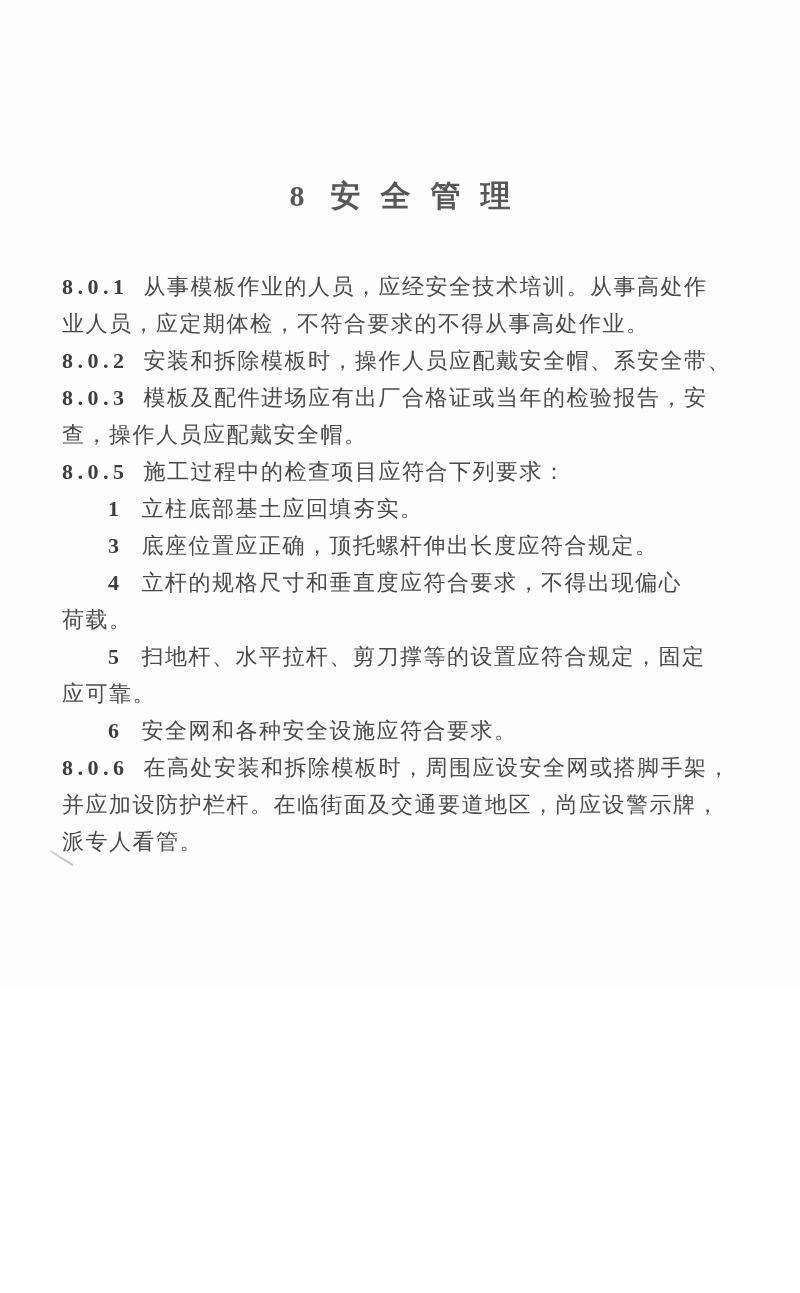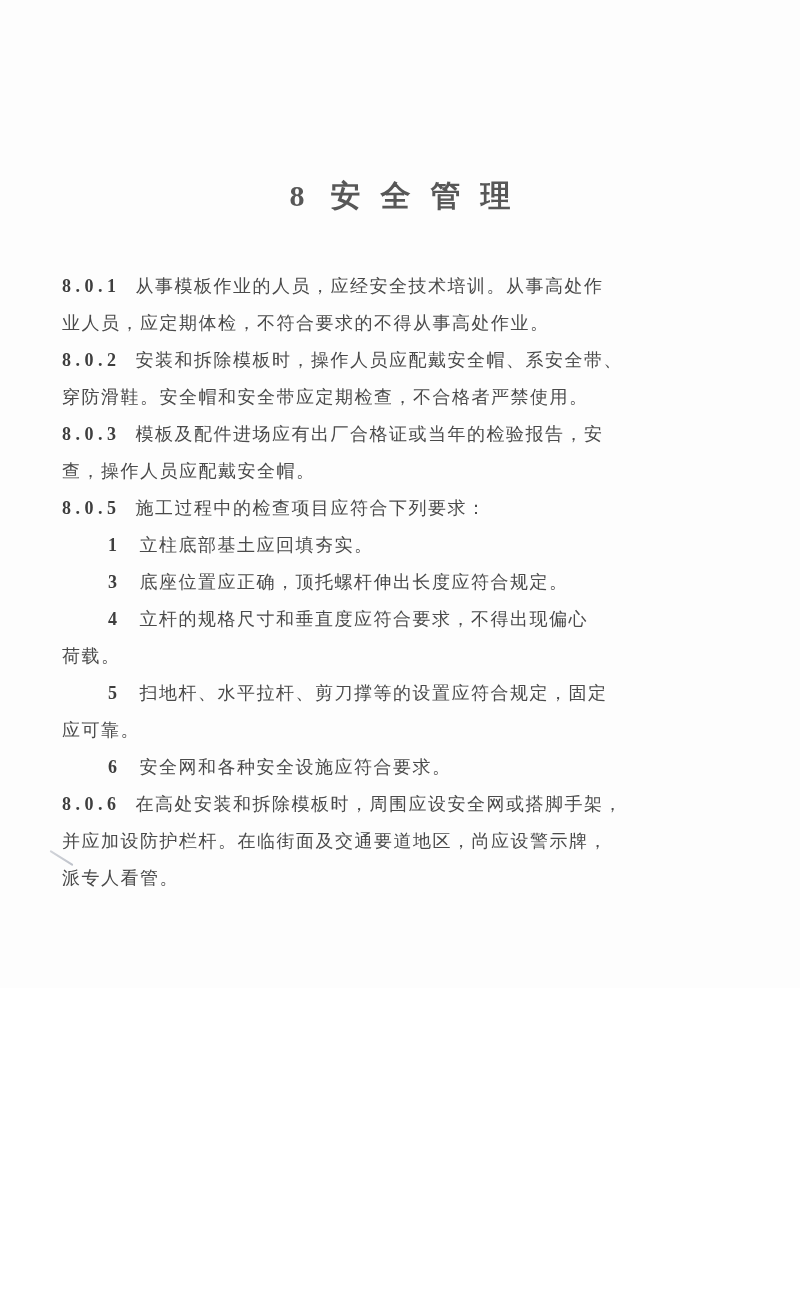--- a/index.html
+++ b/index.html
@@ -26,21 +26,21 @@
   }
   .chap-num {
     margin-right: 26px;
   }
   .chap-name {
     letter-spacing: 20px;
     margin-right: -20px; 
   }
   .content {
     margin: 52px 78px 0 62px;
-    font-size: 18px;
+    font-size: 22px;
     letter-spacing: 1.5px;
     color: #4a4a4a;
   }
   .line {
     line-height: 37px;
     white-space: nowrap;
     height: 37px;
   }
   .sec-num {
     font-weight: bold;
@@ -85,21 +85,20 @@
   </div>
 
   <div class="content">
 
   <div class="block section">
         <div class="line"><span class="sec-num">8.0.1</span><span>从事模板作业的人员，应经安全技术培训。从事高处作</span></div>
         <div class="line">业人员，应定期体检，不符合要求的不得从事高处作业。</div>
       </div>
       <div class="block section">
         <div class="line"><span class="sec-num">8.0.2</span><span>安装和拆除模板时，操作人员应配戴安全帽、系安全带、</span></div>
-        <div class="line">穿防滑鞋。安全帽和安全带应定期检查，不合格者严禁使用。</div>
       </div>
       <div class="block section">
         <div class="line"><span class="sec-num">8.0.3</span><span>模板及配件进场应有出厂合格证或当年的检验报告，安</span></div>
         <div class="line">查，操作人员应配戴安全帽。</div>
       </div>
       <div class="block section">
         <div class="line"><span class="sec-num">8.0.5</span><span>施工过程中的检查项目应符合下列要求：</span></div>
       </div>
       <div class="block item">
         <div class="line"><span class="item-num">1</span><span>立柱底部基土应回填夯实。</span></div>

